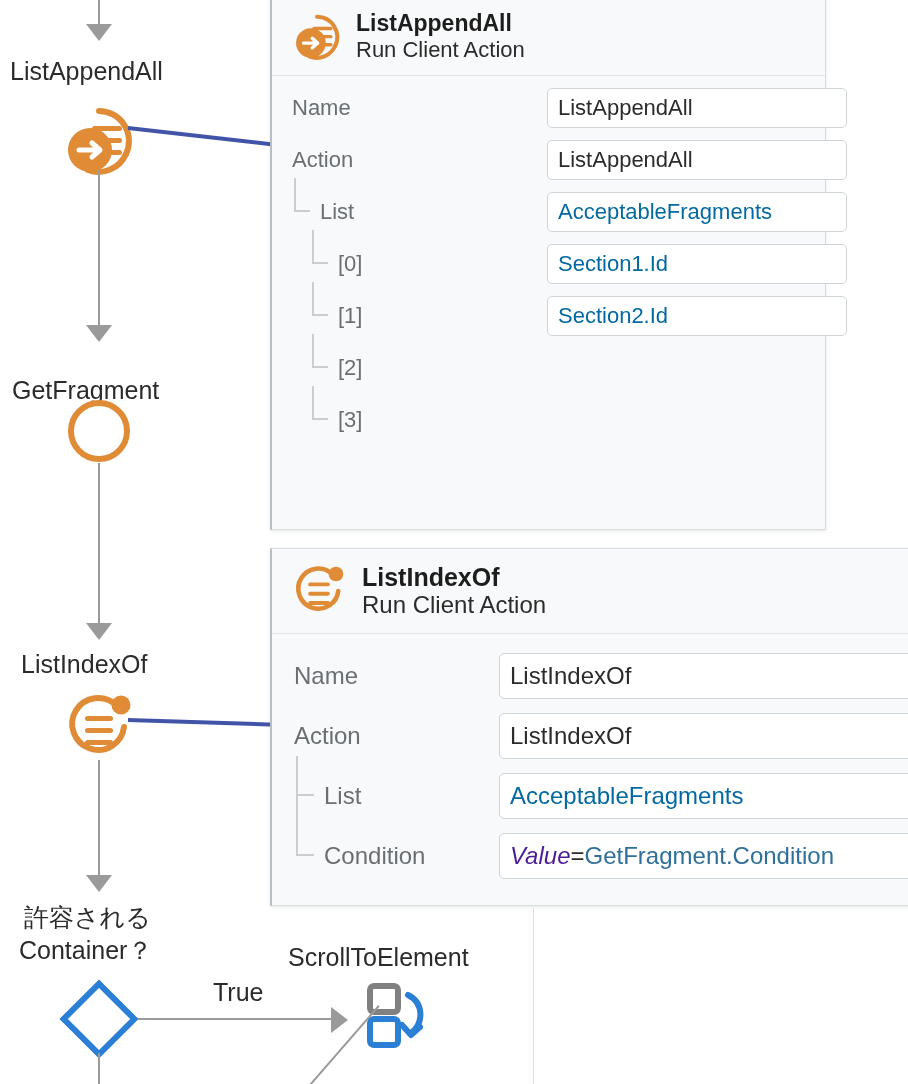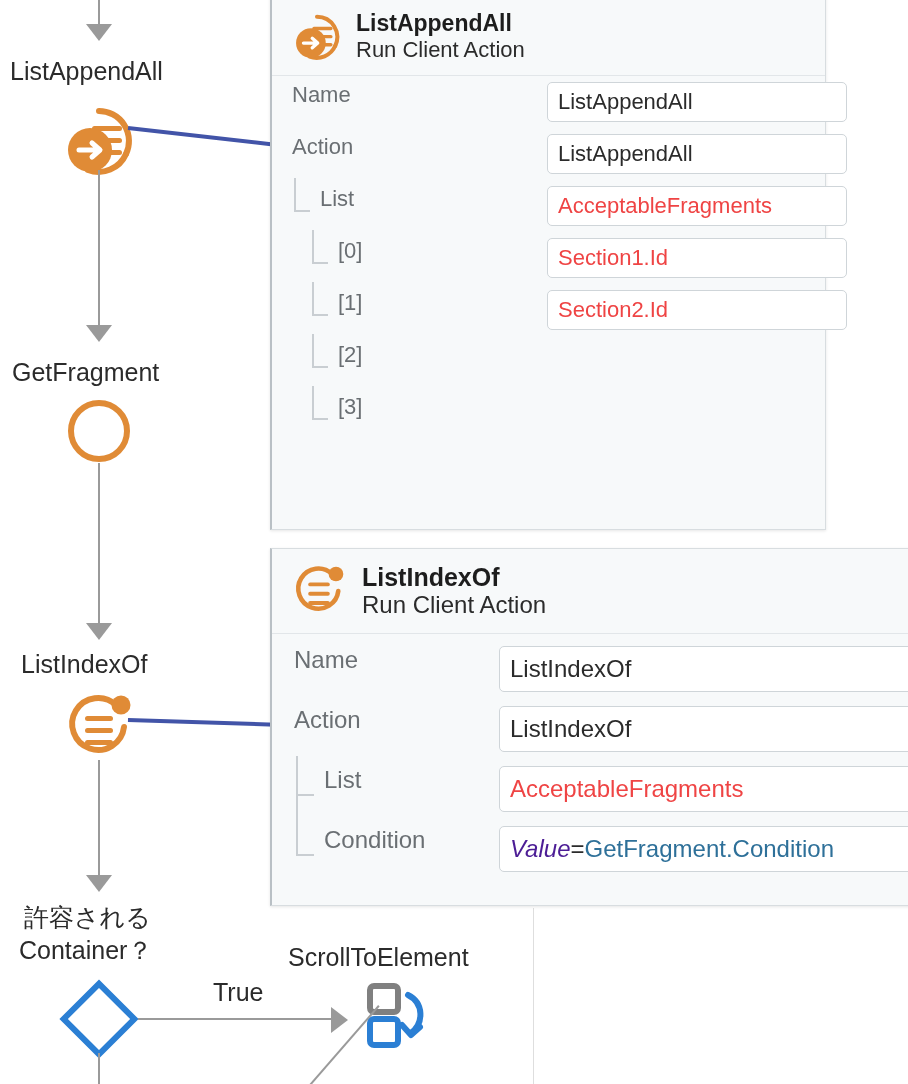--- a/index.html
+++ b/index.html
@@ -122,21 +122,21 @@
   }
   .panel-subtitle {
     font-size: 22px;
     color: #2b2b2b;
     line-height: 1.18;
   }
 
   .rows { padding: 6px 0 10px 0; }
   .prow {
     display: flex;
-    align-items: flex-start;
+    align-items: center;
     height: 52px;
     position: relative;
   }
   .prow .plabel {
     font-size: 22px;
     color: #6a6f73;
     white-space: nowrap;
   }
   .prow .pfield {
     position: absolute;
@@ -145,21 +145,21 @@
     border: 1px solid #cfd5d9;
     border-radius: 5px;
     display: flex;
     align-items: center;
     padding: 0 10px;
     font-size: 22px;
     color: #2b2b2b;
     white-space: nowrap;
     overflow: hidden;
   }
-  .prow .pfield.link { color: #ef4444; }
+  .prow .pfield.link { color: #0369a1; }
   .prow .pfield.disabled {
     background: #eceff1;
     border-color: #dfe4e7;
   }
   
   .guide {
     position: absolute;
     border-left: 2px solid #c9ced2;
     border-bottom: 2px solid #c9ced2;
   }
@@ -186,21 +186,21 @@
       <circle cx="28" cy="46" r="22" fill="#e08b36"></circle>
       <path d="M17 46 H36 M30 39 L38 46 L30 53" fill="none" stroke="#ffffff" stroke-width="5" stroke-linecap="round" stroke-linejoin="round"></path>
     </svg>
   </div>
 
   <div class="connector" style="left:128px; top:126px; width:146px; transform: rotate(6.5deg);"></div>
 
   <div class="flow-line" style="left:98px; top:170px; height:155px;"></div>
   <div class="flow-arrow" style="left:86px; top:325px;"></div>
 
-  <div class="node-label" style="left:12px; top:358px;">GetFragment</div>
+  <div class="node-label" style="left:12px; top:376px;">GetFragment</div>
   <div class="icon-circle-empty" style="left:68px; top:400px;"></div>
 
   <div class="flow-line" style="left:98px; top:463px; height:160px;"></div>
   <div class="flow-arrow" style="left:86px; top:623px;"></div>
 
   <div class="node-label" style="left:21px; top:650px;">ListIndexOf</div>
 
   <div class="icon-indexof" style="left:64px; top:692px;">
     <svg viewBox="0 0 70 70" width="70" height="70" aria-hidden="true">
       <path d="M52 13 A26 26 0 1 0 60 35" fill="none" stroke="#e08b36" stroke-width="6" stroke-linecap="round"></path>

